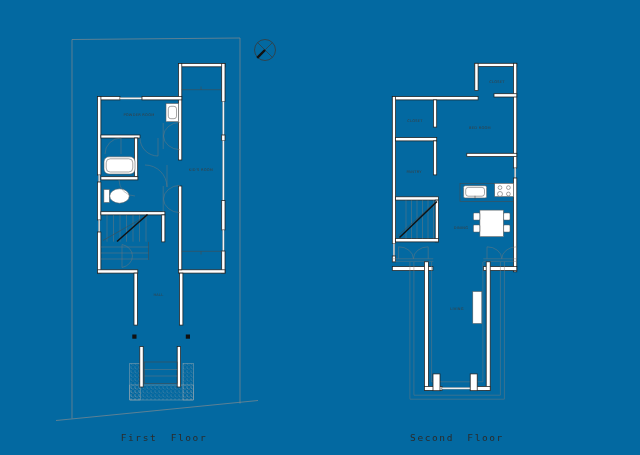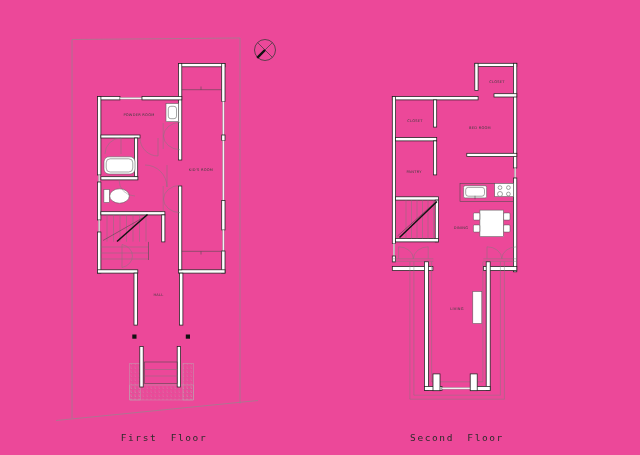--- a/index.html
+++ b/index.html
@@ -1,16 +1,16 @@
 <!DOCTYPE html>
 <html><head>
 <meta charset="utf-8">
 <style>
   html,body{margin:0;padding:0;background:#fff;}
-  #canvas{position:relative;width:640px;height:455px;background:#ec4899;overflow:hidden;
+  #canvas{position:relative;width:640px;height:455px;background:#0369a1;overflow:hidden;
           font-family:"DejaVu Sans", sans-serif;}
   svg{display:block;}
   .wall{fill:#ffffff;stroke:#1f1f1f;stroke-width:0.75;}
   .win{fill:#ffffff;stroke:#8a8a8a;stroke-width:0.45;}
   .thin{stroke:#4a4a4a;stroke-width:0.55;fill:none;}
   .xthin{stroke:#7a7a7a;stroke-width:0.45;fill:none;}
   .furn{stroke:#5a5a5a;stroke-width:0.55;fill:#ffffff;}
   .bold{stroke:#111;stroke-width:1.5;fill:none;}
   .site{stroke:#8c8c8c;stroke-width:0.65;fill:none;}
   .stip{fill:url(#stipple);stroke:#b5b5b5;stroke-width:0.4;}

